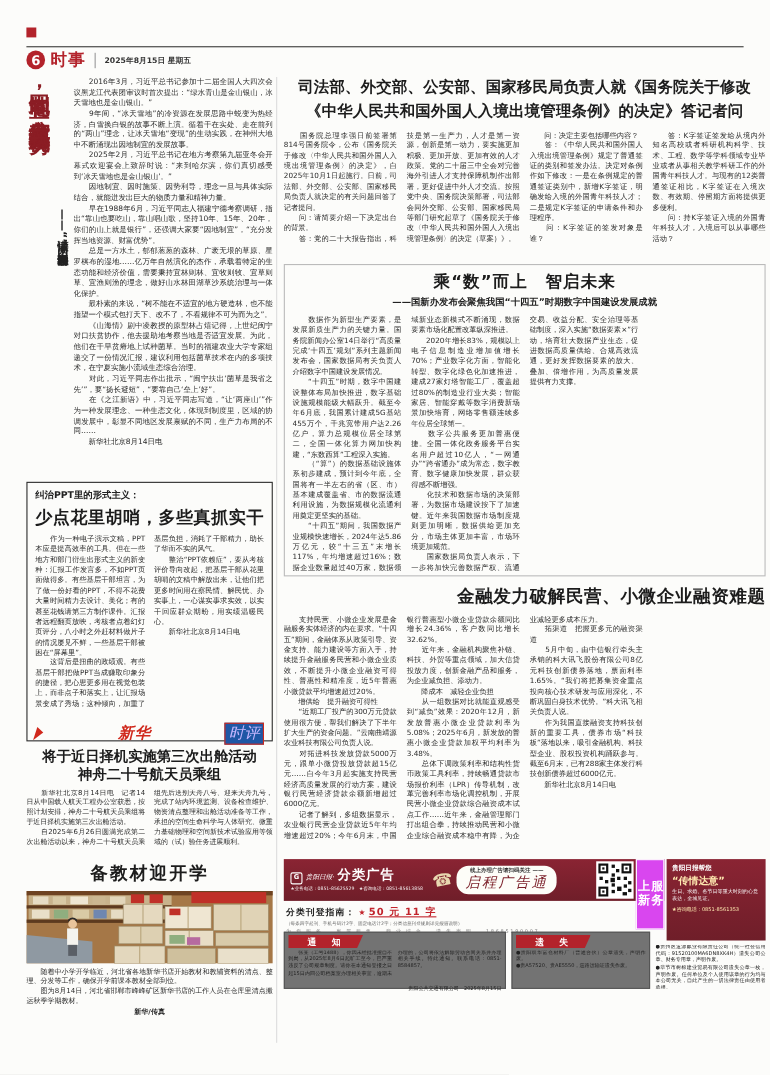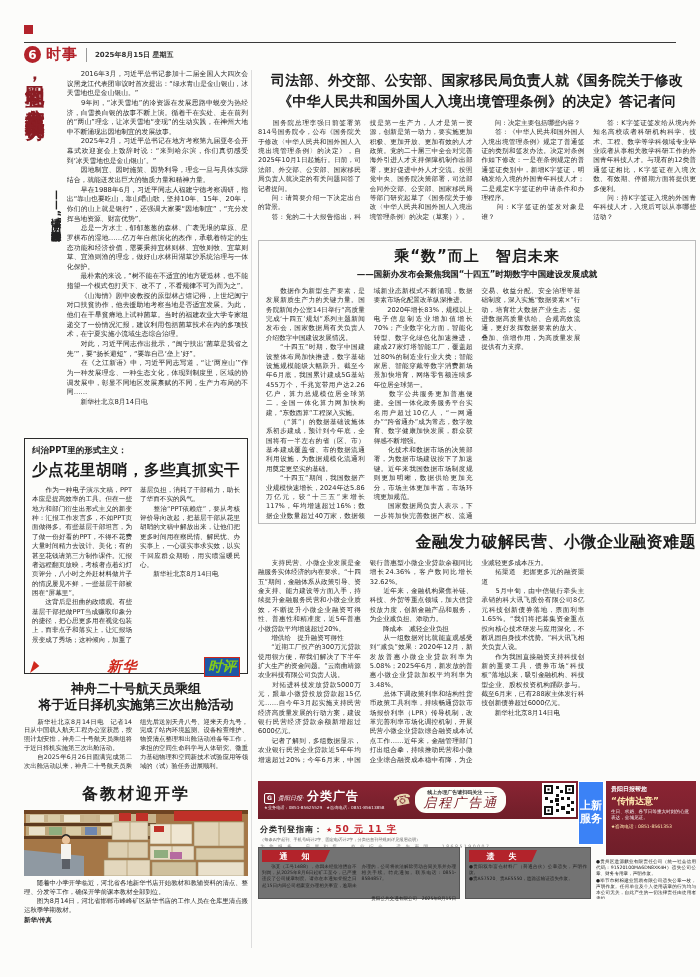--- a/index.html
+++ b/index.html
@@ -40,33 +40,33 @@
   .land-body{flex:1;height:356px;font-size:6.8px;}
   
   .ppt-box{margin-top:6px;border:1px solid #2b2b2b;padding:6px 7px;height:236px;box-sizing:border-box;}
   .ppt-kicker{font-size:8.5px;font-weight:bold;color:#222;}
   .ppt-headline{margin:3px 0 5px;font-size:15.5px;font-weight:900;text-align:center;letter-spacing:.5px;}
   .ppt-body{height:168px;}
   .badge-row{display:flex;justify-content:space-between;align-items:center;margin-top:3px;gap:1px;}
   .badge-mark{width:0;height:0;border-left:7px solid #d0281c;border-top:5px solid transparent;
               border-bottom:7px solid transparent;transform:skewX(-18deg);margin-right:2px;}
   .badge-xinhua{color:#d0281c;font-weight:900;font-style:italic;font-size:14px;letter-spacing:1px;}
-  .badge-shiping{background:#1f57a5;color:#84cc16;font-weight:700;font-style:italic;
+  .badge-shiping{background:#1f57a5;color:#c4b5fd;font-weight:400;font-style:italic;
                  font-size:14px;padding:0 3px;border:1px solid #d0281c;}
   
   .shenzhou{margin-top:7px;}
   .sz-headline{font-size:13px;font-weight:900;text-align:center;line-height:1.25;margin:0 0 4px;}
   .sz-body{height:60px;font-size:6.3px;}
   
   .photo-story{margin-top:6px;}
   .ps-headline{font-size:16px;font-weight:900;text-align:center;margin:2px 0 5px;letter-spacing:2px;}
   .ps-photo{display:block;width:224px;height:66px;}
   .caption{margin-top:3px;font-size:6.4px;line-height:1.45;text-align:justify;
            white-space:pre-line;color:#2a2a2a;}
-  .credit{display:block;text-align:left;font-size:6.4px;font-weight:bold;color:#2a2a2a;}
+  .credit{display:block;text-align:center;font-size:6.4px;font-weight:bold;color:#2a2a2a;}
   
   .qa-h{margin:0 0 7px;text-align:center;font-size:14px;font-weight:900;line-height:1.5;letter-spacing:.2px;}
   .qa-body{height:112px;}
   
   .digital-box{margin-top:9px;border:1px solid #bbb;padding:6px 7px;height:284px;box-sizing:border-box;}
   .digital-title{margin:0;font-size:15px;font-weight:900;text-align:center;letter-spacing:1px;}
   .digital-sub{font-size:8.5px;font-weight:bold;text-align:center;margin:3px 0 6px;color:#222;}
   .digital-body{height:240px;}
   
   .finance{margin-top:8px;}
@@ -83,23 +83,23 @@
              font-size:6px;align-items:center;justify-content:center;font-weight:bold;}
   .cl-brand-prefix{font-size:6px;font-style:italic;}
   .cl-brand{font-size:12px;font-weight:900;letter-spacing:1px;}
   .cl-contact{font-size:4.2px;margin-top:2px;opacity:.9;}
   .phone-icon{font-size:15px;color:#e8d7b0;margin:0 4px 0 8px;transform:rotate(-12deg);}
   .cl-pill{background:#fdfdf8;border-radius:11px;padding:2px 8px;text-align:center;line-height:1.2;}
   .cl-online{font-size:5px;color:#333;font-weight:bold;}
   .cl-online-brand{font-size:13px;font-weight:400;font-style:italic;color:#7a1f28;
                    font-family:"DejaVu Serif",serif;letter-spacing:2px;}
   .cl-qr{position:absolute;left:284px;top:2px;width:34px;height:34px;background:#fff;padding:1px;box-sizing:border-box;}
-  .cl-upsell{position:absolute;left:320px;top:0;width:26px;height:64px;background:#3b82f6;
+  .cl-upsell{position:absolute;left:320px;top:0;width:26px;height:64px;background:#d946ef;
              border:1.5px solid #fff;box-sizing:border-box;color:#fff;font-weight:900;font-size:11px;
-             display:flex;flex-direction:column;align-items:center;justify-content:center;line-height:1.15;}
+             display:flex;flex-direction:row;align-items:center;justify-content:center;line-height:1.15;text-align:right;}
   .cl-right{position:absolute;left:348px;top:0;width:90px;height:74px;background:linear-gradient(180deg,#8a2433,#6f1e29);
             color:#fff;padding:4px 5px;box-sizing:border-box;}
   .cl-right-title{font-size:6px;font-weight:bold;}
   .cl-right-quote{font-size:9px;font-weight:900;color:#ffe9b0;margin:1px 0;}
   .cl-right-text{font-size:4.6px;line-height:1.4;opacity:.95;}
   .cl-right-phone{font-size:4.6px;margin-top:2px;color:#ffe9b0;}
   .cl-guide{position:absolute;left:2px;top:42px;width:278px;}
   .cl-guide-line{display:flex;align-items:baseline;gap:3px;}
   .cl-guide-label{font-size:8px;font-weight:900;letter-spacing:1px;}
   .star{color:#c2242c;font-size:7px;}
@@ -166,22 +166,22 @@
 　　新华社北京8月14日电</div>
       <div class="badge-row">
         <span class="badge-mark"></span>
         <span class="badge-xinhua">新华</span>
         <span class="badge-shiping">时评</span>
       </div>
     </article>
 
     <article class="shenzhou">
       <h2 class="sz-headline">
+        <div>将于近日择机实施第三次出舱活动</div>
         <div>神舟二十号航天员乘组</div>
-        <div>将于近日择机实施第三次出舱活动</div>
       </h2>
       <div class="sz-body body-text cols2">　　新华社北京8月14日电　记者14日从中国载人航天工程办公室获悉，按照计划安排，神舟二十号航天员乘组将于近日择机实施第三次出舱活动。
 　　自2025年6月26日圆满完成第二次出舱活动以来，神舟二十号航天员乘组先后送别天舟八号、迎来天舟九号，完成了站内环境监测、设备检查维护、物资清点整理和出舱活动准备等工作，承担的空间生命科学与人体研究、微重力基础物理和空间新技术试验应用等领域的（试）验任务进展顺利。
 　　目前，空间站组合体运行稳定，神舟二十号航天员乘组身心状态良好，已做好出舱活动各项准备工作。</div>
     </article>
 
     <section class="photo-story">
       <h2 class="ps-headline">备教材迎开学</h2>
       <svg class="ps-photo" viewBox="0 0 224 66" aria-hidden="true">
         <rect x="0" y="0" width="224" height="66" fill="#a57747"></rect>

